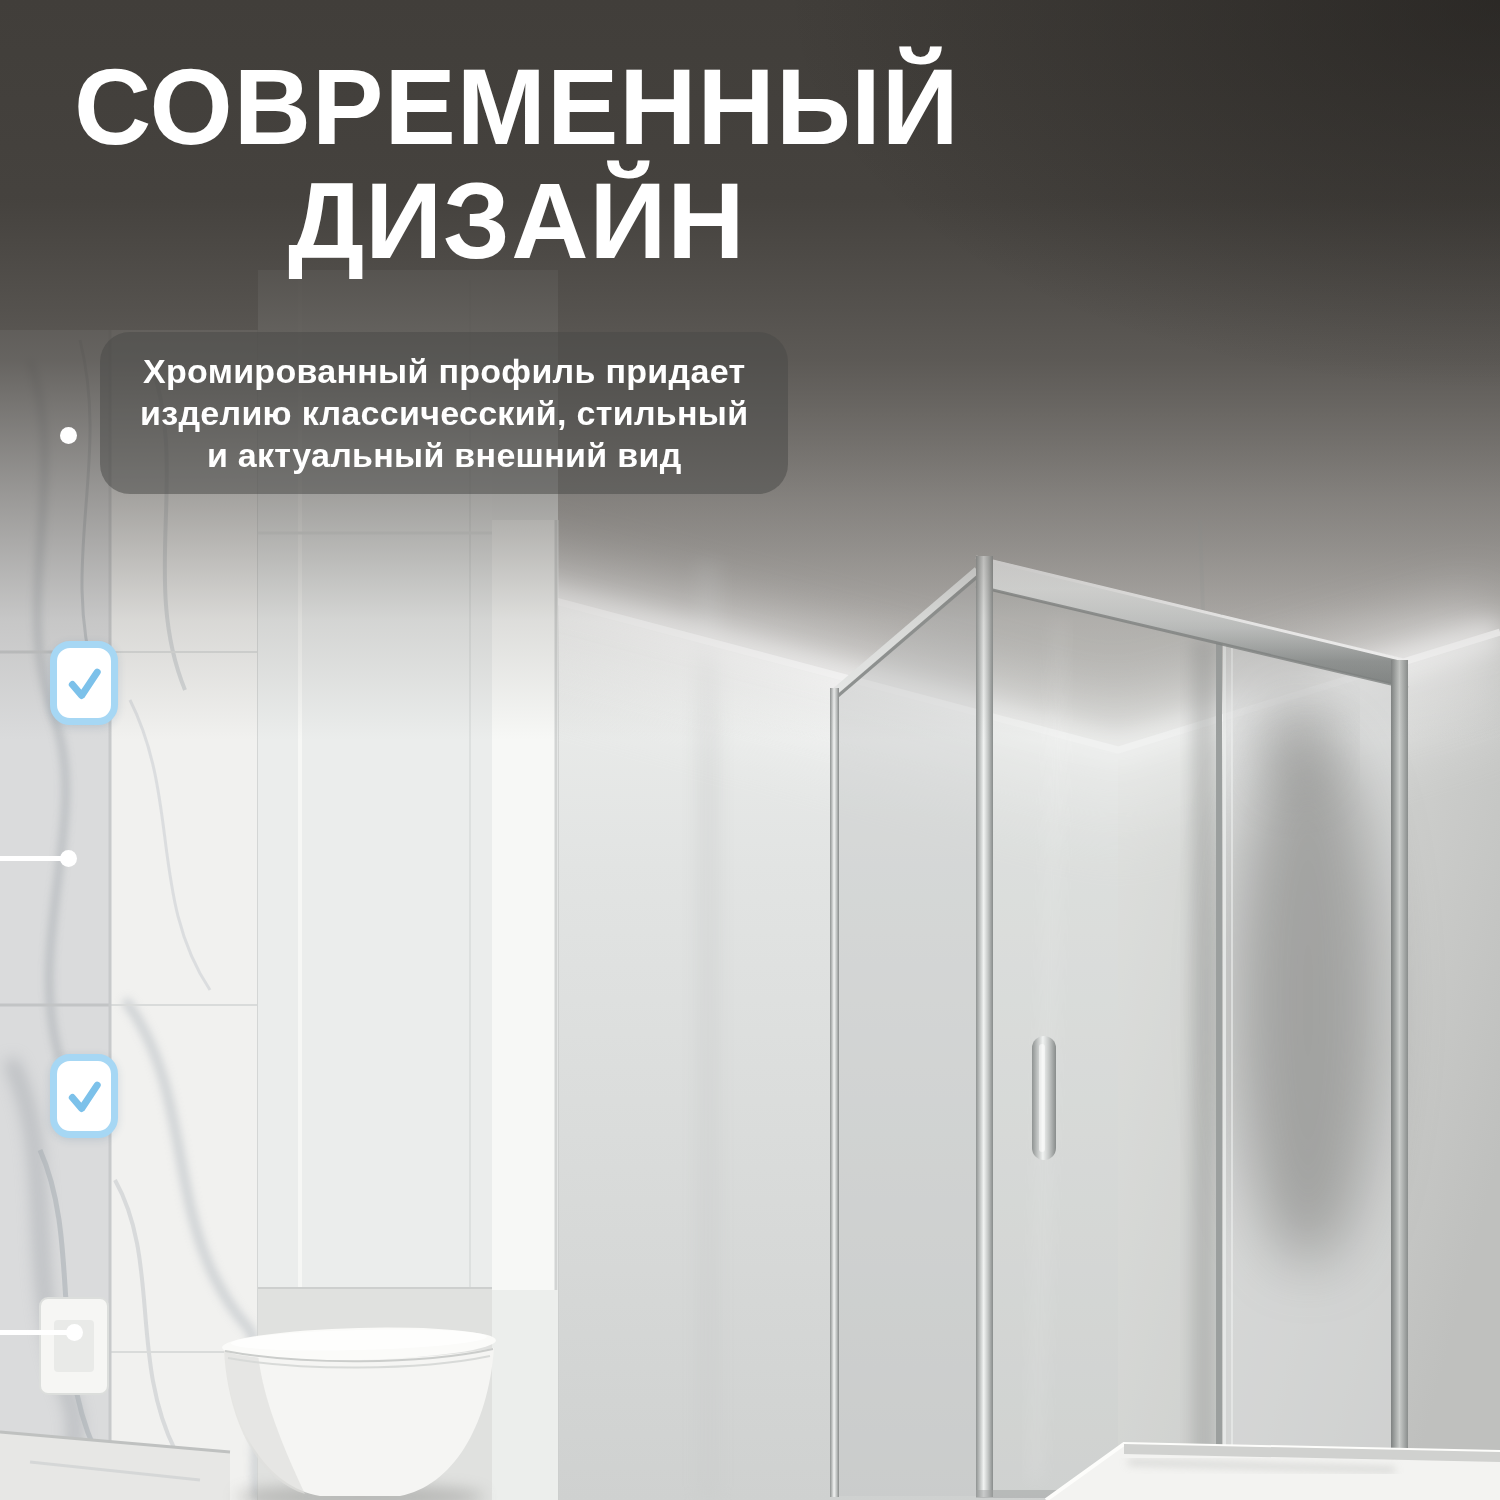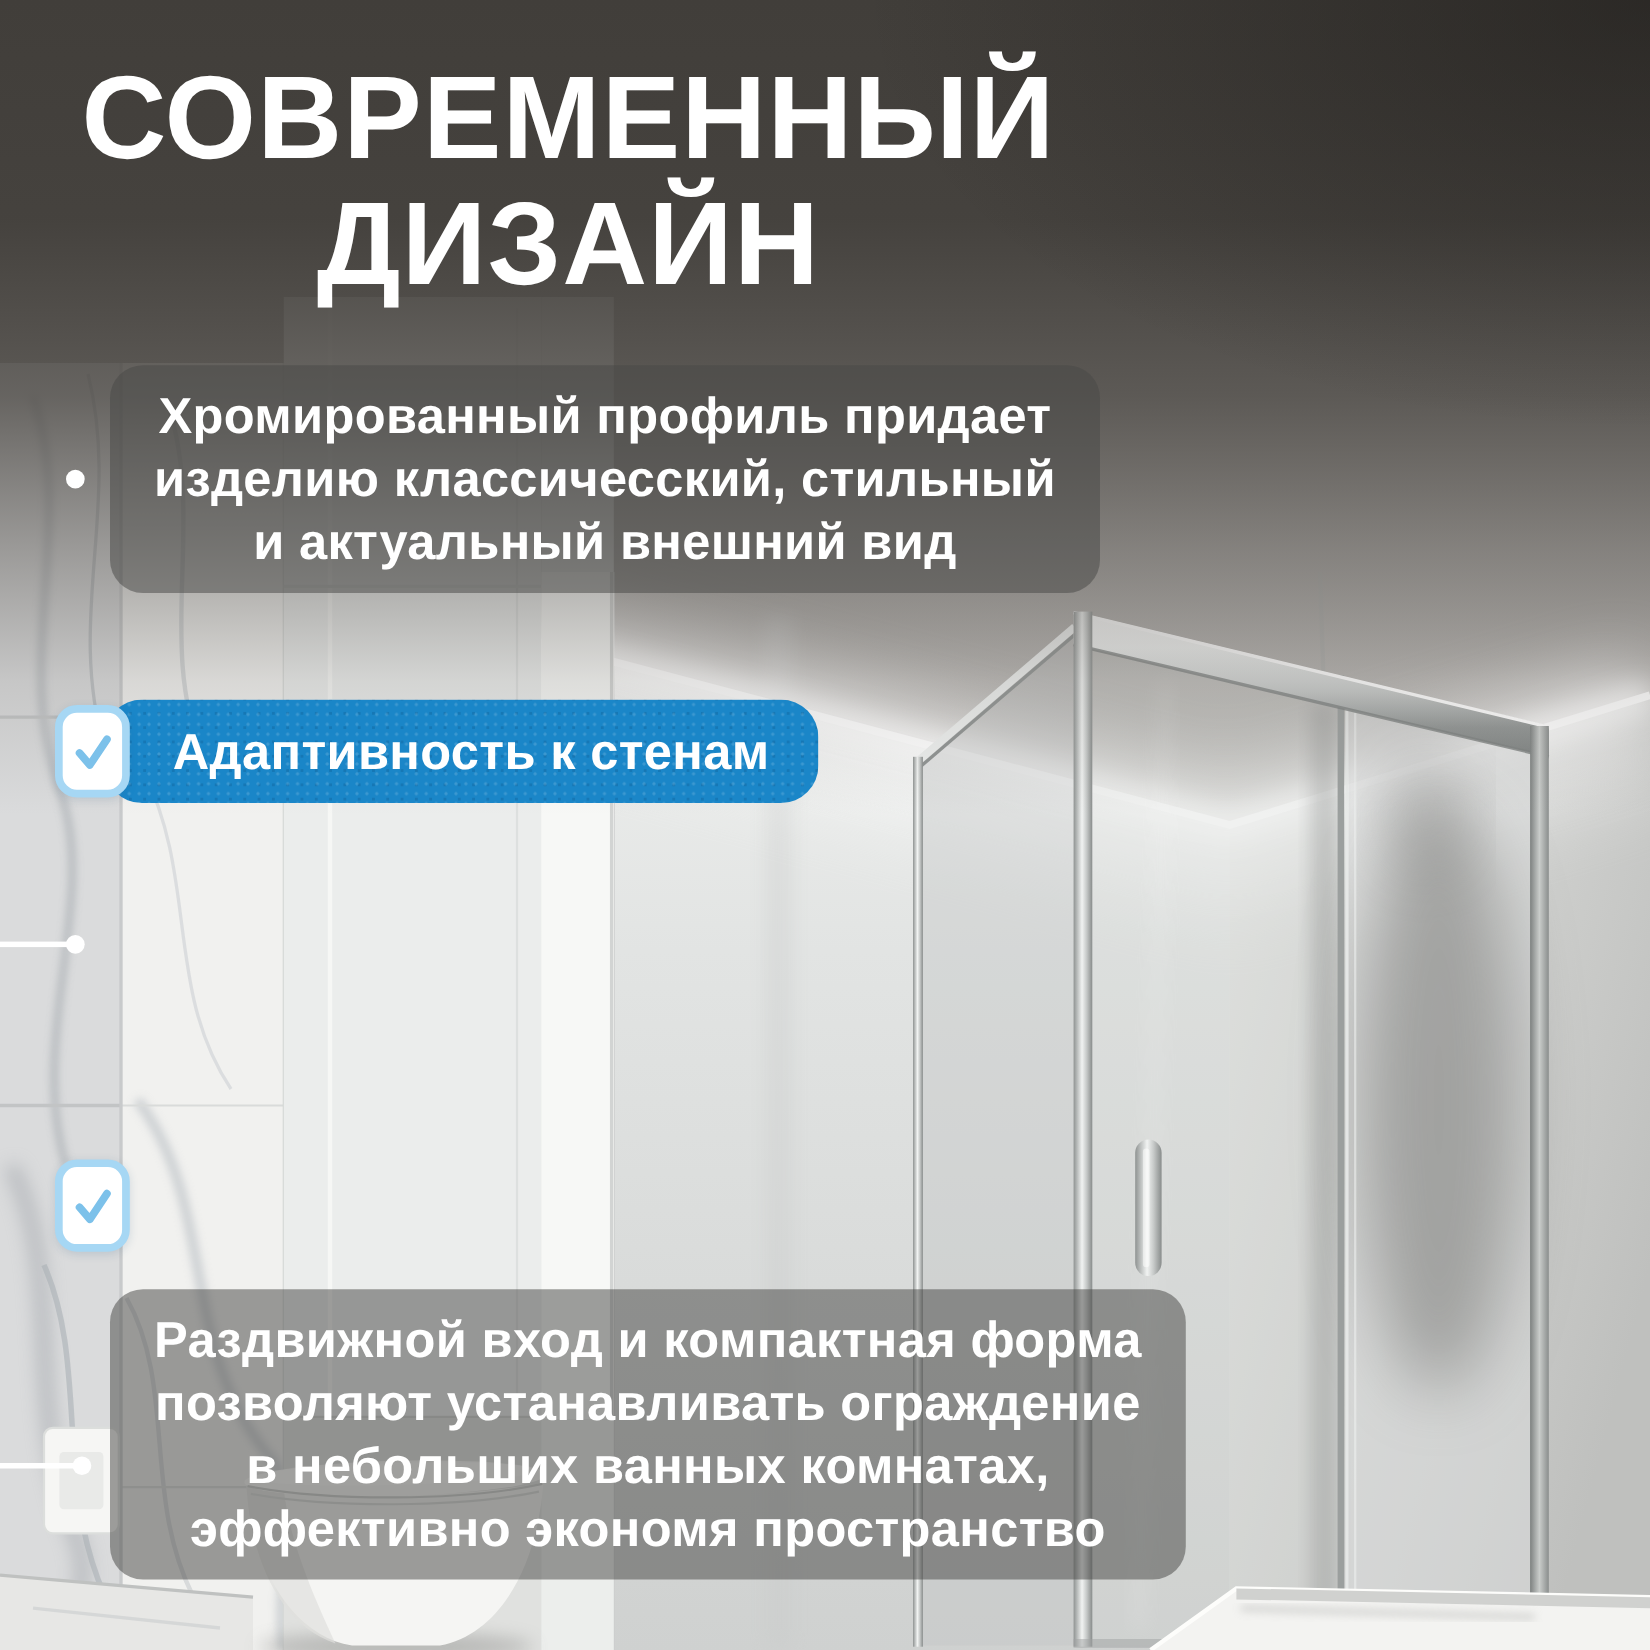--- a/index.html
+++ b/index.html
@@ -16,21 +16,21 @@
         rgba(104,101,97,0.55) 50%, rgba(130,127,123,0.22) 62%, rgba(150,147,143,0) 74%);
   }
   .title{
     position:absolute;left:74px;top:50px;margin:0;
     color:#fff;font-size:107px;font-weight:700;line-height:1.07;
     letter-spacing:1px;white-space:pre-line;
   }
   .card{
     position:absolute;left:100px;width:max-content;
     background:rgba(73,72,70,0.52);border-radius:30px;
-    padding:18px 40px;color:#fff;font-size:46px;font-weight:700;
+    padding:18px 40px;color:#fff;font-size:34px;font-weight:700;
     line-height:1.24;letter-spacing:0.3px;white-space:pre-line;
   }
   .card1{top:332px;}
   .card2{top:755px;}
   .card3{top:1172px;}
   .banner{
     position:absolute;left:95px;height:94px;width:max-content;
     border-radius:34px;display:flex;align-items:center;
     padding:0 44px 0 62px;box-sizing:border-box;
     background-color:#1a86c8;
@@ -220,38 +220,31 @@
   <div class="dark-top"></div>
 
   <h1 class="title" style="color: rgb(255, 255, 255);">СОВРЕМЕННЫЙ
 ДИЗАЙН</h1>
 
   <div class="card card1" style="background-color: rgba(73, 72, 70, 0.52);">Хромированный профиль придает
 изделию классичесский, стильный
 и актуальный внешний вид</div>
   <span class="dot dot1"></span>
 
-  <div class="banner banner1" style="background-color: rgb(26, 134, 200);">
-    <span class="banner-label">Адаптивность к стенам</span>
-  </div>
   <div class="checkbox cb1" style="border-color: rgb(166, 215, 244);">
     <svg viewBox="0 0 54 68">
       <polyline points="12,36 24,50 44,20" style="stroke: rgb(124, 193, 234);"></polyline>
     </svg>
   </div>
 
   <span class="hline line2"></span>
   <span class="dot dot2"></span>
 
   <div class="checkbox cb2" style="border-color: rgb(166, 215, 244);">
     <svg viewBox="0 0 54 68">
       <polyline points="12,36 24,50 44,20" style="stroke: rgb(124, 193, 234);"></polyline>
     </svg>
   </div>
 
-  <div class="card card3" style="background-color: rgba(73, 72, 70, 0.52);">Раздвижной вход и компактная форма
-позволяют устанавливать ограждение
-в небольших ванных комнатах,
-эффективно экономя пространство</div>
   <span class="hline line3"></span>
   <span class="dot dot3"></span>
 
 </div>
 
 </body></html>

